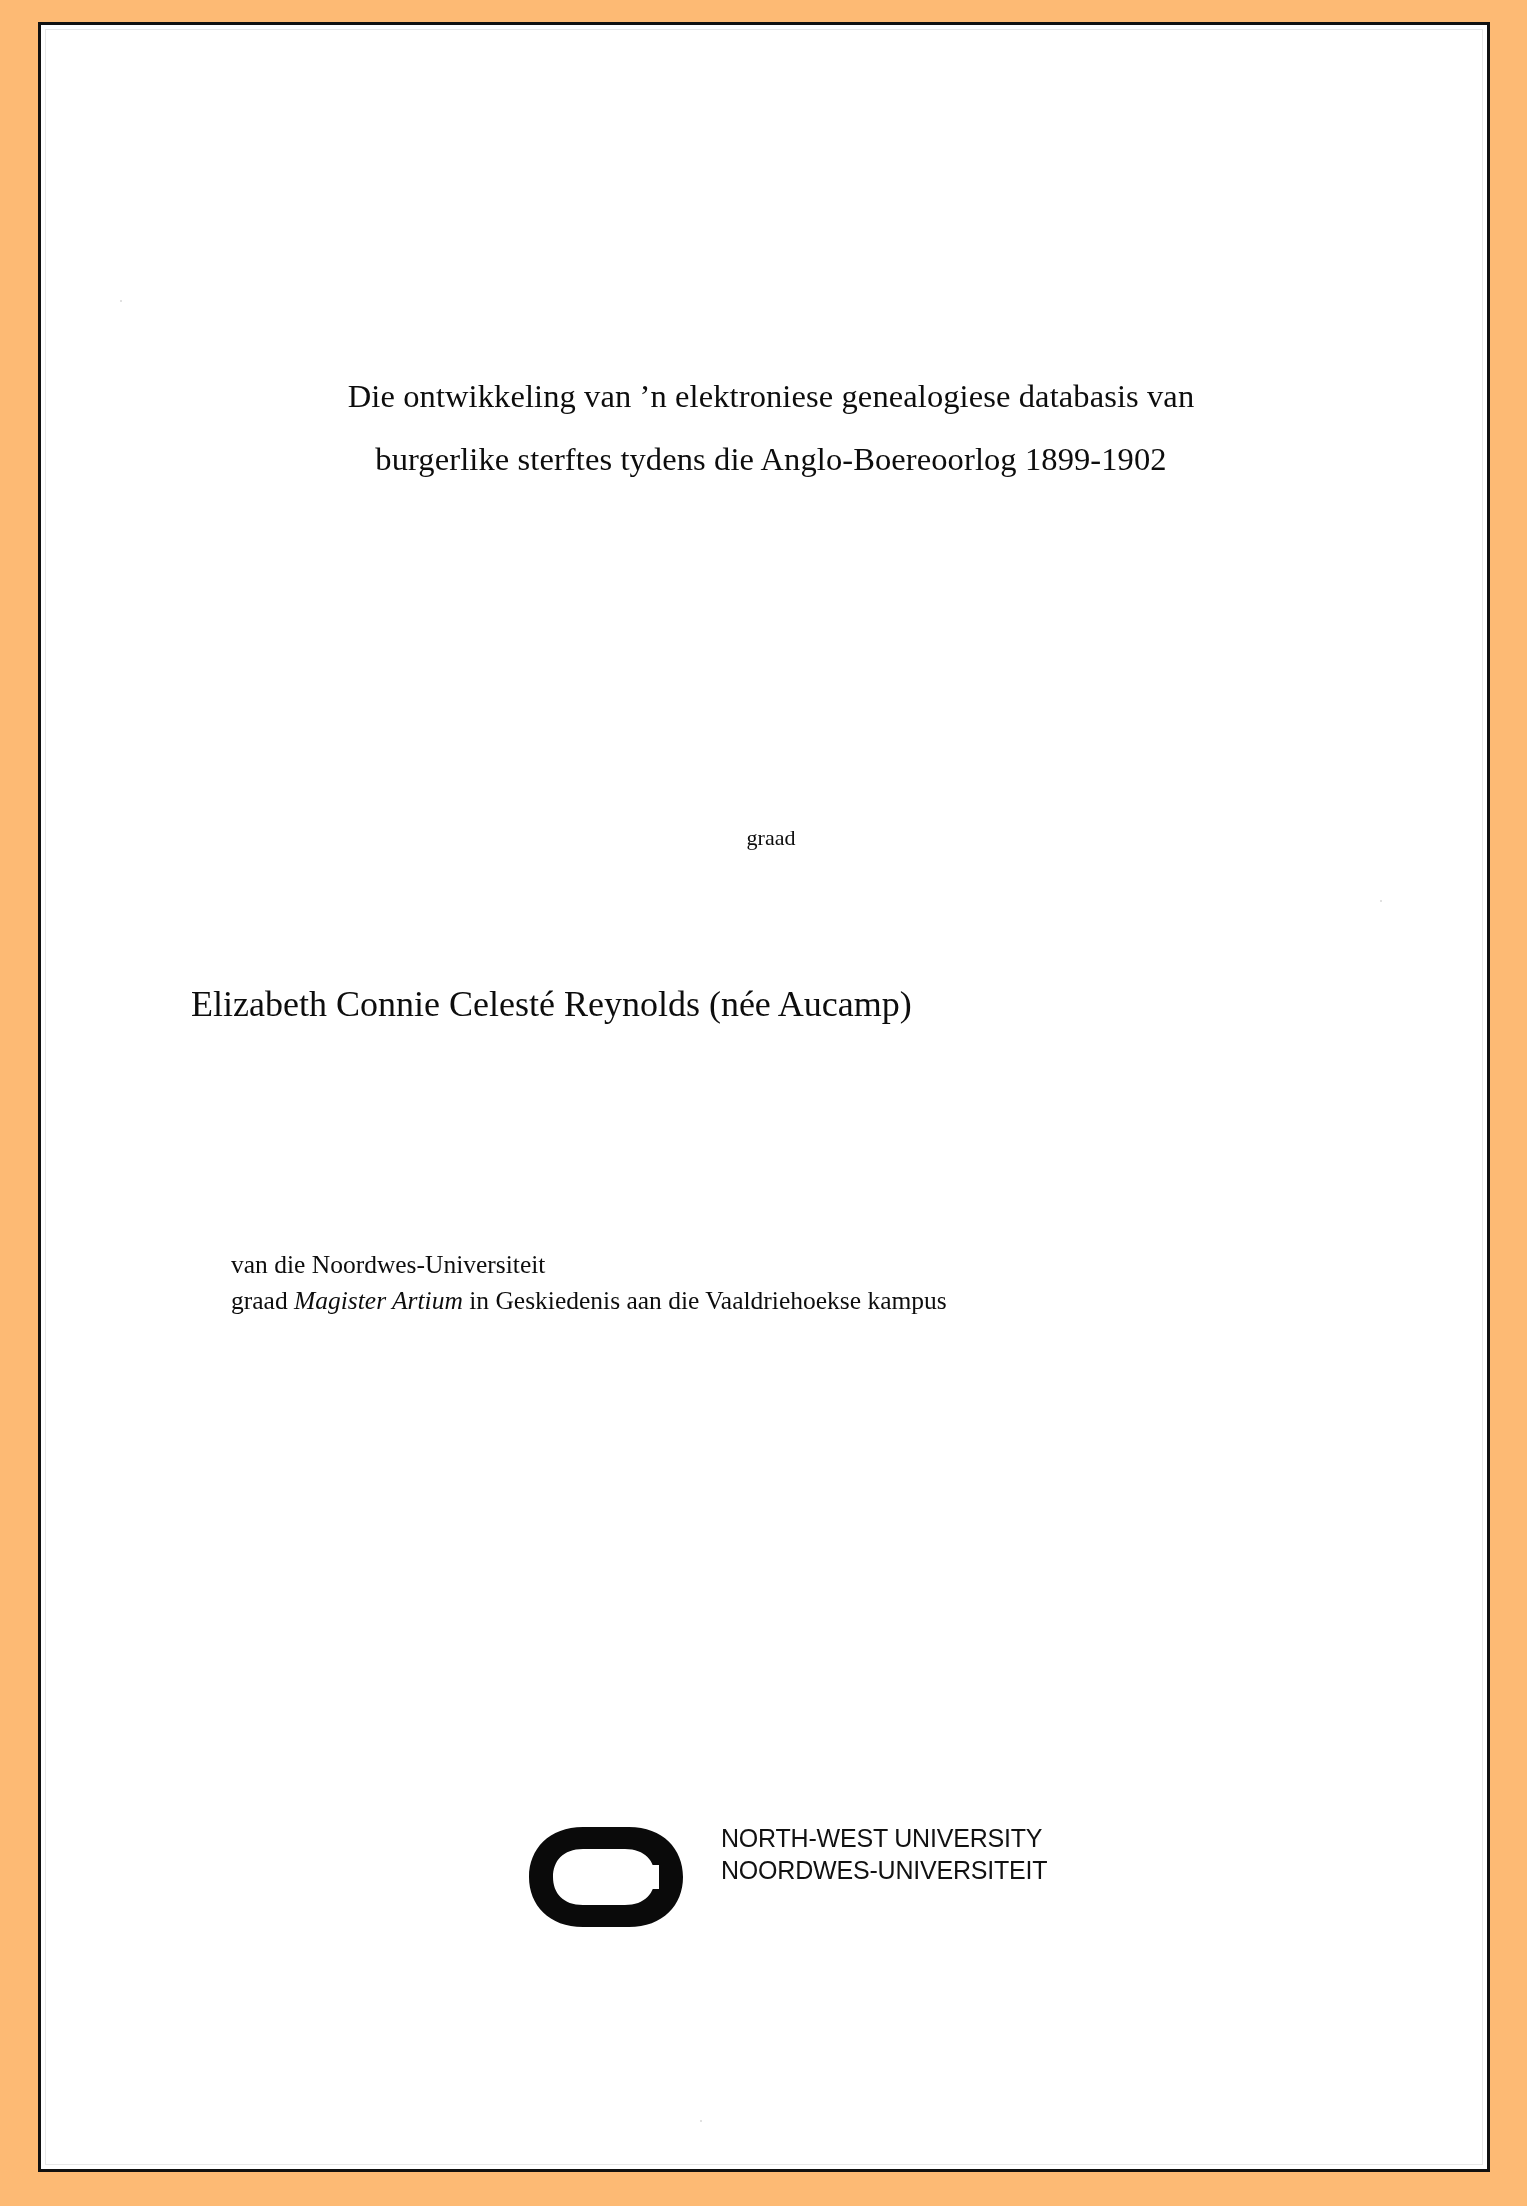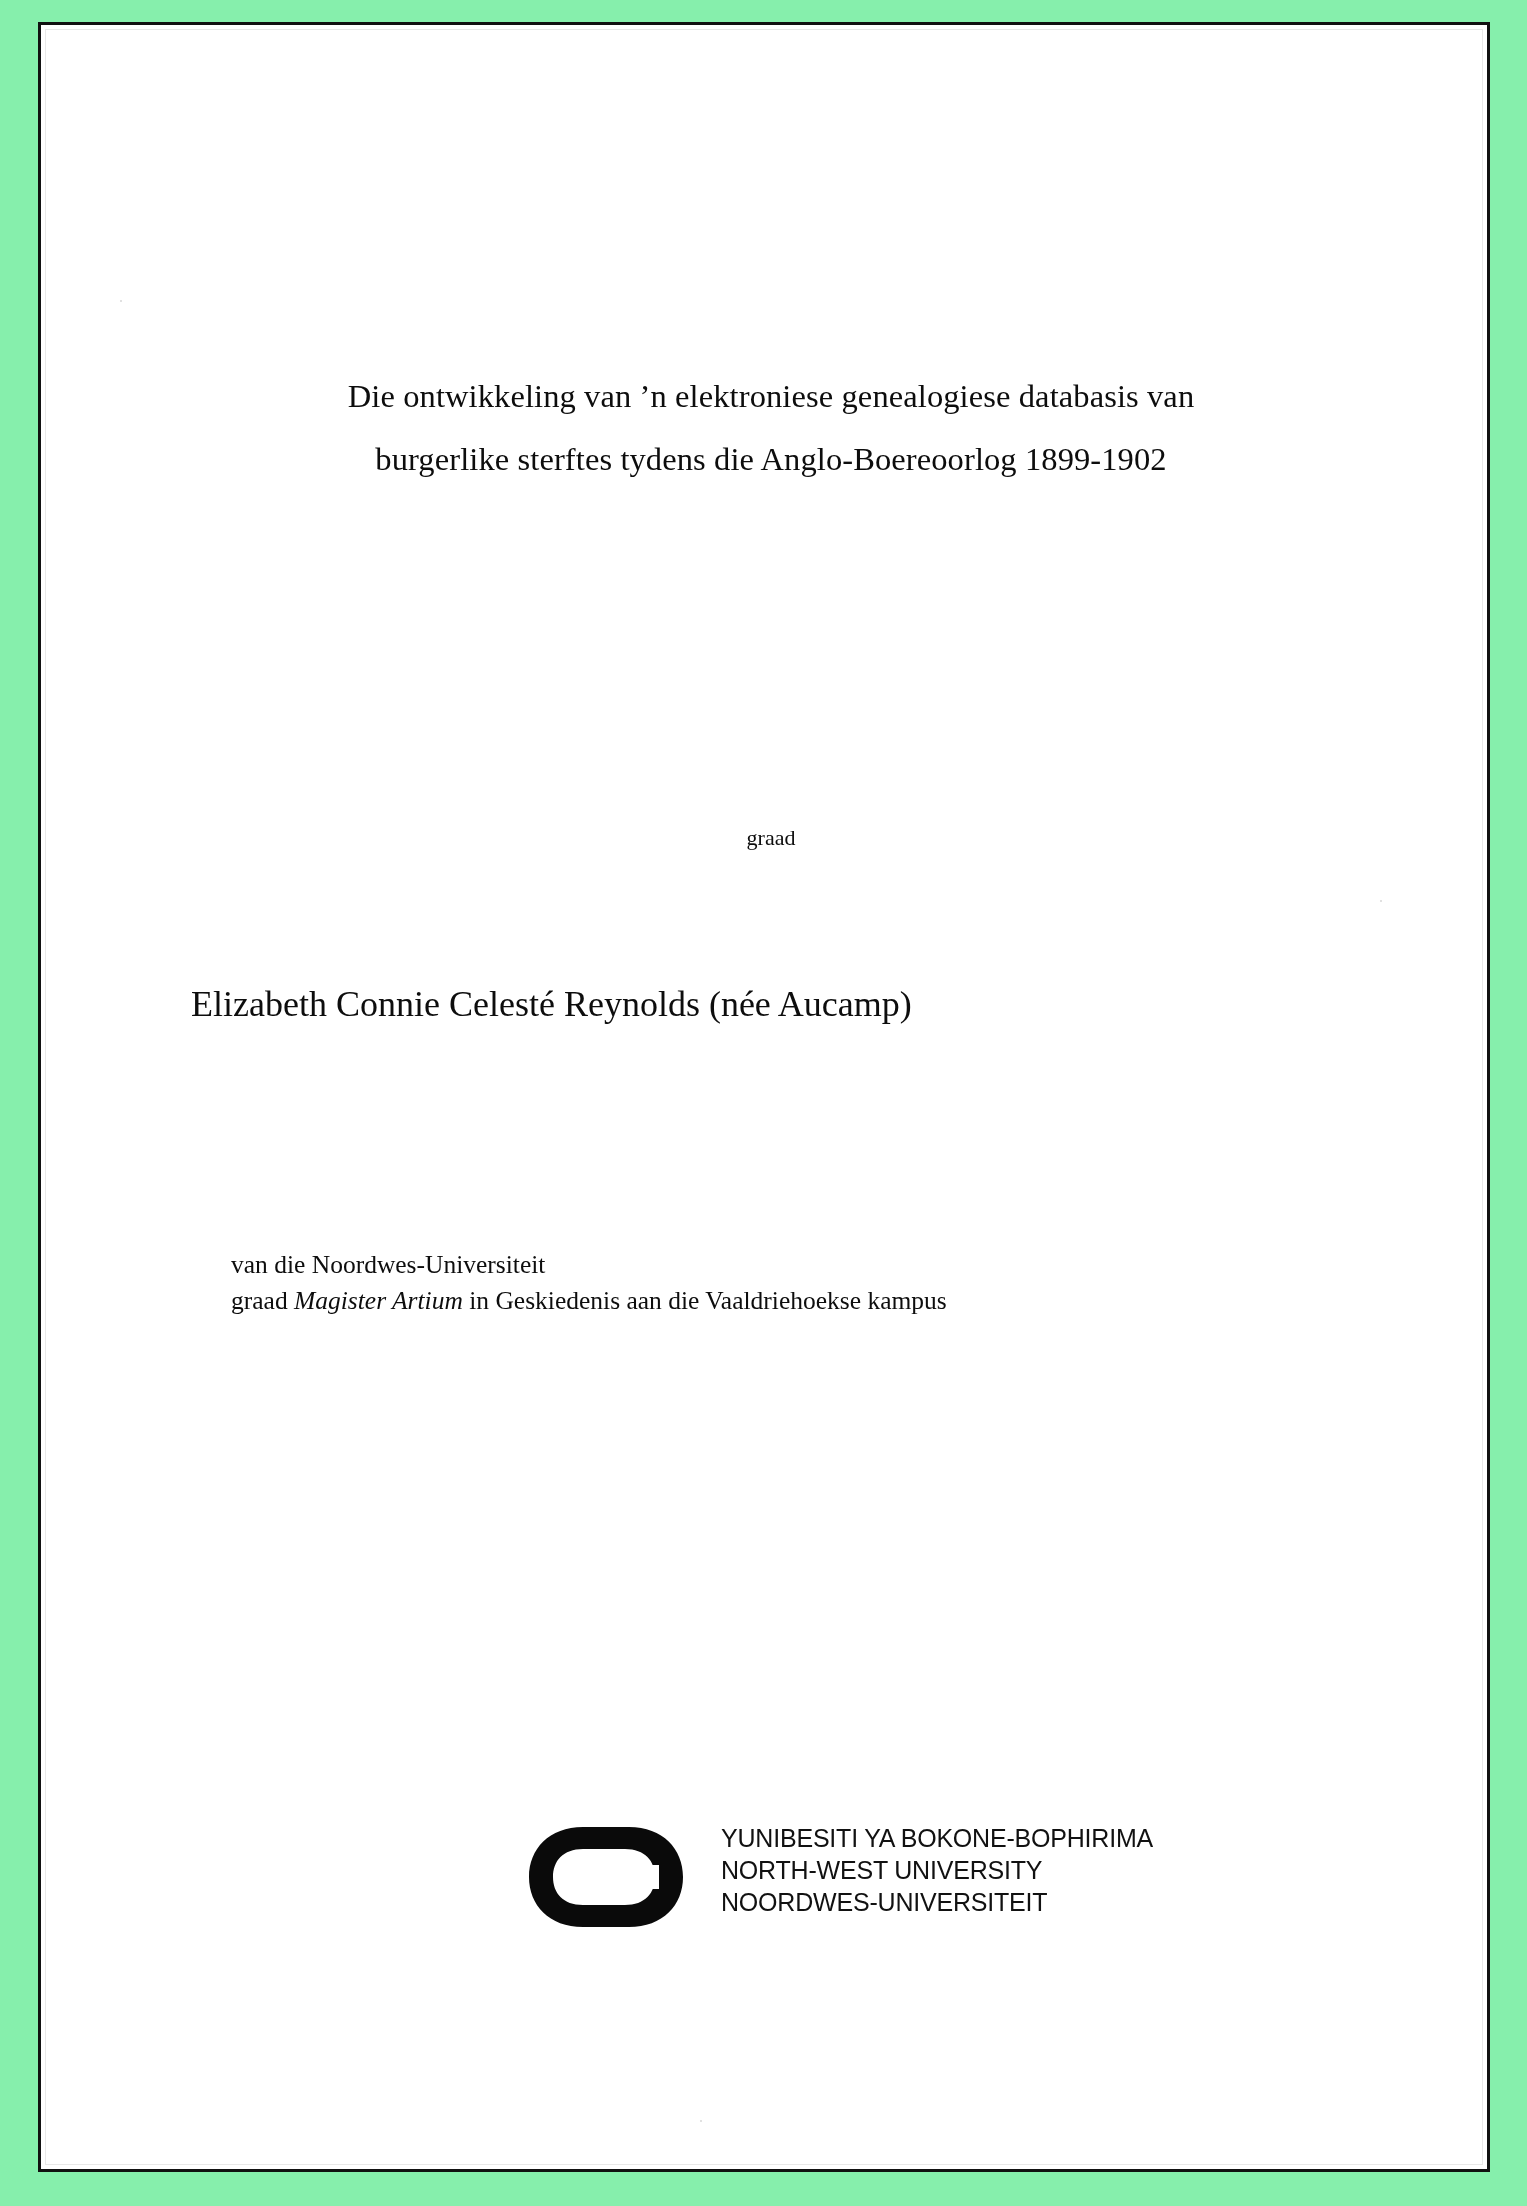--- a/index.html
+++ b/index.html
@@ -13,21 +13,21 @@
     font-family: "Liberation Serif", serif;
     color: #0d0d0d;
     position: relative;
     overflow: hidden;
   }
 
   
   .scan {
     position: absolute;
     inset: 0;
-    background: #86efac;
+    background: #fdba74;
   }
 
   
   .page-frame {
     position: absolute;
     left: 38px;
     top: 22px;
     width: 1452px;
     height: 2150px;
     border: 3px solid #111111;
@@ -182,21 +182,20 @@
         <div class="logo-mark">
           <svg viewBox="0 0 190 112" width="190" height="112" aria-hidden="true">
 
             <path d="M62 6 C28 6 8 28 8 56 C8 84 28 106 62 106 L96 106 L96 84 L62 84 C42 84 32 72 32 56 C32 40 42 28 62 28 L96 28 L96 6 Z" fill="#0a0a0a"></path>
             <path d="M86 6 L86 28 L104 28 C124 28 134 40 134 56 C134 72 124 84 104 84 L86 84 L86 106 L108 106 C142 106 162 84 162 56 C162 28 142 6 108 6 Z" fill="#0a0a0a"></path>
             <rect x="86" y="44" width="52" height="24" fill="#ffffff"></rect>
             <path d="M86 44 L138 44 L138 68 L86 68 Z" fill="#ffffff"></path>
           </svg>
         </div>
         <div class="logo-text">
-          <div>YUNIBESITI YA BOKONE-BOPHIRIMA</div>
           <div>NORTH-WEST UNIVERSITY</div>
           <div>NOORDWES-UNIVERSITEIT</div>
         </div>
       </div>
 
     </div>
   </div>
 
   <div class="speckle" style="left:120px; top:300px;"></div>
   <div class="speckle" style="left:1380px; top:900px;"></div>

